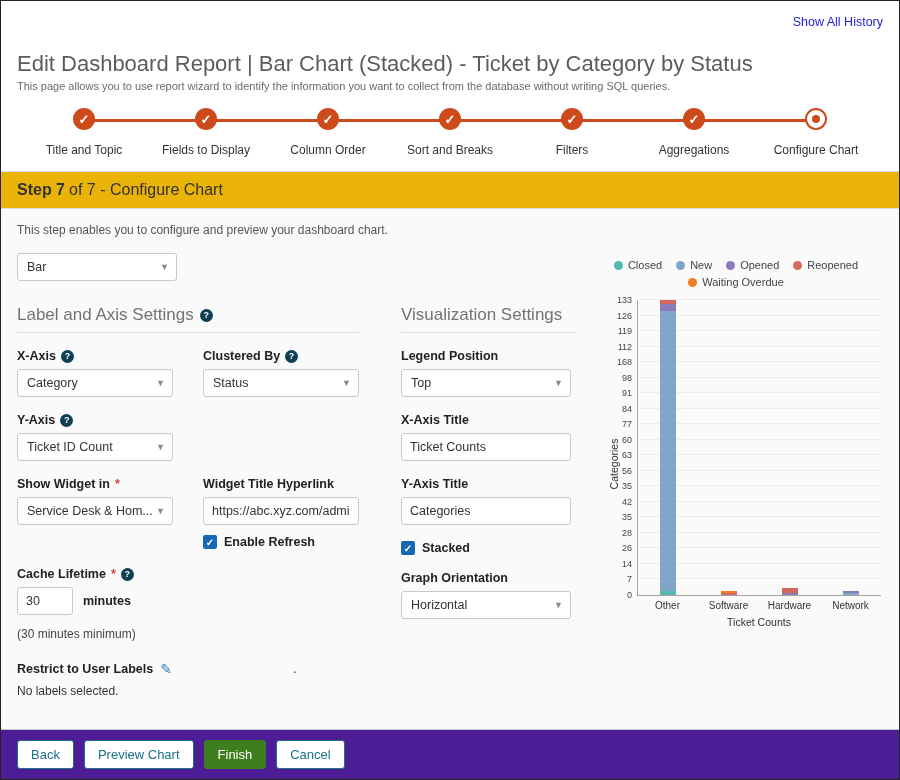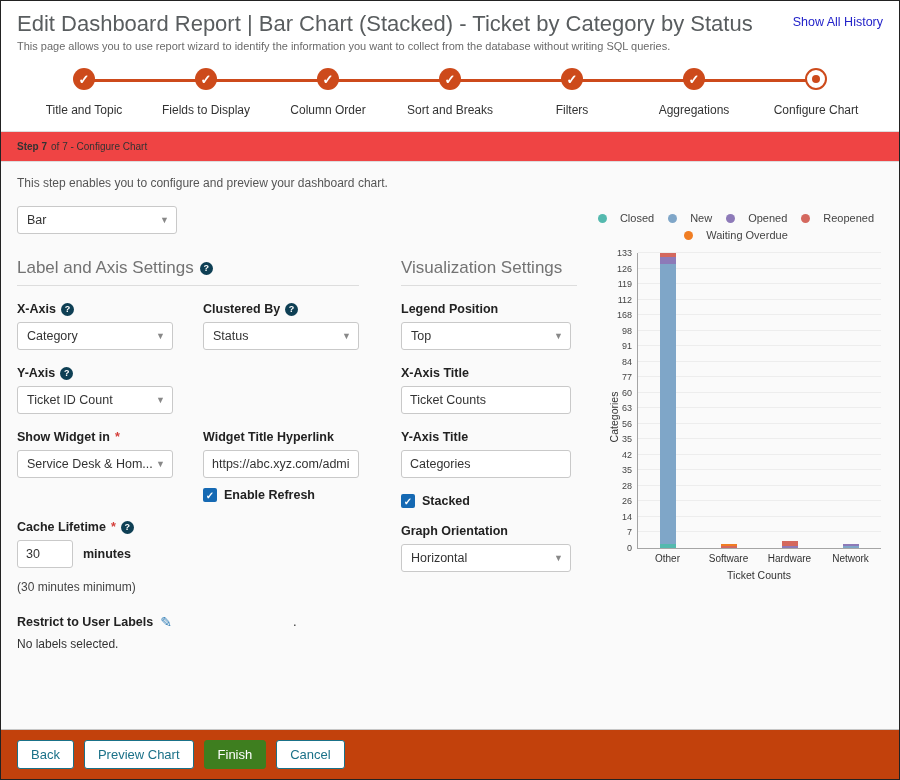--- a/index.html
+++ b/index.html
@@ -2,37 +2,37 @@
 <html><head>
 <meta charset="utf-8">
 <style>
   * { margin:0; padding:0; box-sizing:border-box; }
   body { font-family:"Liberation Sans", sans-serif; background:#fff; }
   .page { width:900px; height:780px; border:1px solid #222; background:#fafafa; display:flex; flex-direction:column; overflow:hidden; }
 
   
   .header { background:#fff; padding:10px 16px 6px; border-bottom:1px solid #ddd; }
   .title-row { display:flex; justify-content:space-between; align-items:flex-start; }
-  .title { font-size:22px; font-weight:400; color:#595d5f; }
+  .title { font-size:22px; font-weight:400; color:#595d5f;margin-top:40px; }
   .history-link { font-size:12.5px; color:#2323c9; cursor:pointer; white-space:nowrap; margin-top:4px; }
   .subtitle { font-size:11px; color:#6a6a6a; margin-top:3px; }
 
   
   .stepper-wrap { position:relative; padding:16px 6px 8px; }
   .step-line { position:absolute; top:27px; left:72px; right:72px; height:3px; background:#cd4a1b; }
   .stepper { position:relative; display:flex; }
   .step { flex:1; display:flex; flex-direction:column; align-items:center; cursor:pointer; }
   .step-circle { width:22px; height:22px; border-radius:50%; display:flex; align-items:center; justify-content:center; }
   .step-circle.done { background:#cd4a1b; color:#fff; font-size:13px; font-weight:bold; }
   .step-circle.current { background:#fff; border:2px solid #cd4a1b; }
   .step-dot { width:8px; height:8px; border-radius:50%; background:#cd4a1b; }
   .step-label { margin-top:13px; font-size:12px; color:#333; }
 
   
-  .step7-bar { background:#ef4444; border-bottom:1px solid #ddd; padding:9px 16px; font-size:10px; color:#333; }
+  .step7-bar { background:#eab308; border-bottom:1px solid #ddd; padding:9px 16px; font-size:16px; color:#333; }
   .step7-bar b { margin-right:4px; }
 
   
   .content { position:relative; flex:1; padding:10px 16px; background:#fafafa; }
   .intro { font-size:12px; color:#555; margin:4px 0 16px; }
   .chart-type-row { display:flex; align-items:center; gap:18px; margin-bottom:22px; }
   .blabel { font-weight:bold; font-size:12.5px; color:#222; }
 
   .select { position:relative; width:156px; height:28px; background:#fff; border:1px solid #c9c9c9; border-radius:3px; display:flex; align-items:center; padding:0 20px 0 9px; font-size:12.5px; color:#333; cursor:pointer; white-space:nowrap; overflow:hidden; }
   .select .caret { position:absolute; right:7px; top:50%; transform:translateY(-50%); font-size:9px; color:#888; }
@@ -63,36 +63,36 @@
   .hint { font-size:12px; color:#444; margin-top:12px; }
   .restrict-row { display:flex; align-items:center; gap:7px; margin-top:20px; }
   .pencil { color:#2f7cb5; font-size:14px; cursor:pointer; }
   .no-labels { font-size:12px; color:#333; margin-top:7px; }
 
   .stray { position:absolute; left:292px; top:452px; font-size:13px; color:#333; }
 
   
   .chart-panel { position:absolute; top:50px; right:18px; width:290px; }
   .legend { display:flex; flex-wrap:wrap; justify-content:center; column-gap:14px; row-gap:5px; font-size:11px; color:#444; margin-bottom:12px; }
-  .legend-item { display:flex; align-items:center; gap:13px; }
+  .legend-item { display:flex; align-items:center; gap:5px; }
   .legend-dot { width:9px; height:9px; border-radius:50%; flex:none; }
   .chart-row { position:relative; padding-left:46px; }
   .ylabel { position:absolute; left:-2px; top:50%; transform:translateY(-50%) rotate(-90deg); font-size:10.5px; color:#333; }
   .plot { position:relative; height:296px; border-left:1px solid #a5a5a5; border-bottom:1px solid #a5a5a5; }
   .gridline { position:absolute; left:0; right:0; height:1px; background:#ededed; }
   .tick { position:absolute; right:calc(100% + 6px); transform:translateY(50%); font-size:9px; color:#444; line-height:1; }
   .bars { position:absolute; left:0; right:0; top:0; bottom:0; display:flex; }
   .cat-cell { flex:1; display:flex; justify-content:center; }
   .bar { width:16px; height:100%; display:flex; flex-direction:column-reverse; }
   .cat-labels { display:flex; padding-top:4px; }
   .cat-label { flex:1; text-align:center; font-size:10px; color:#333; }
   .xlabel { text-align:center; font-size:10.5px; color:#333; margin-top:5px; }
 
   
-  .footer { display:flex; align-items:center; gap:10px; padding:10px 16px; border-top:1px solid #c6c6c6; background:#c2410c; }
+  .footer { display:flex; align-items:center; gap:10px; padding:10px 16px; border-top:1px solid #c6c6c6; background:#4c1d95; }
   .btn { font-family:inherit; font-size:13px; padding:6px 13px; border-radius:3px; border:1px solid #1a7188; background:#fff; color:#1a7188; cursor:pointer; }
   .btn-finish { background:#3e7e1f; border-color:#3e7e1f; color:#fff; }
 </style>
 </head>
 <body>
 
 <div class="page">
 
   <div class="header">
     <div class="title-row">

